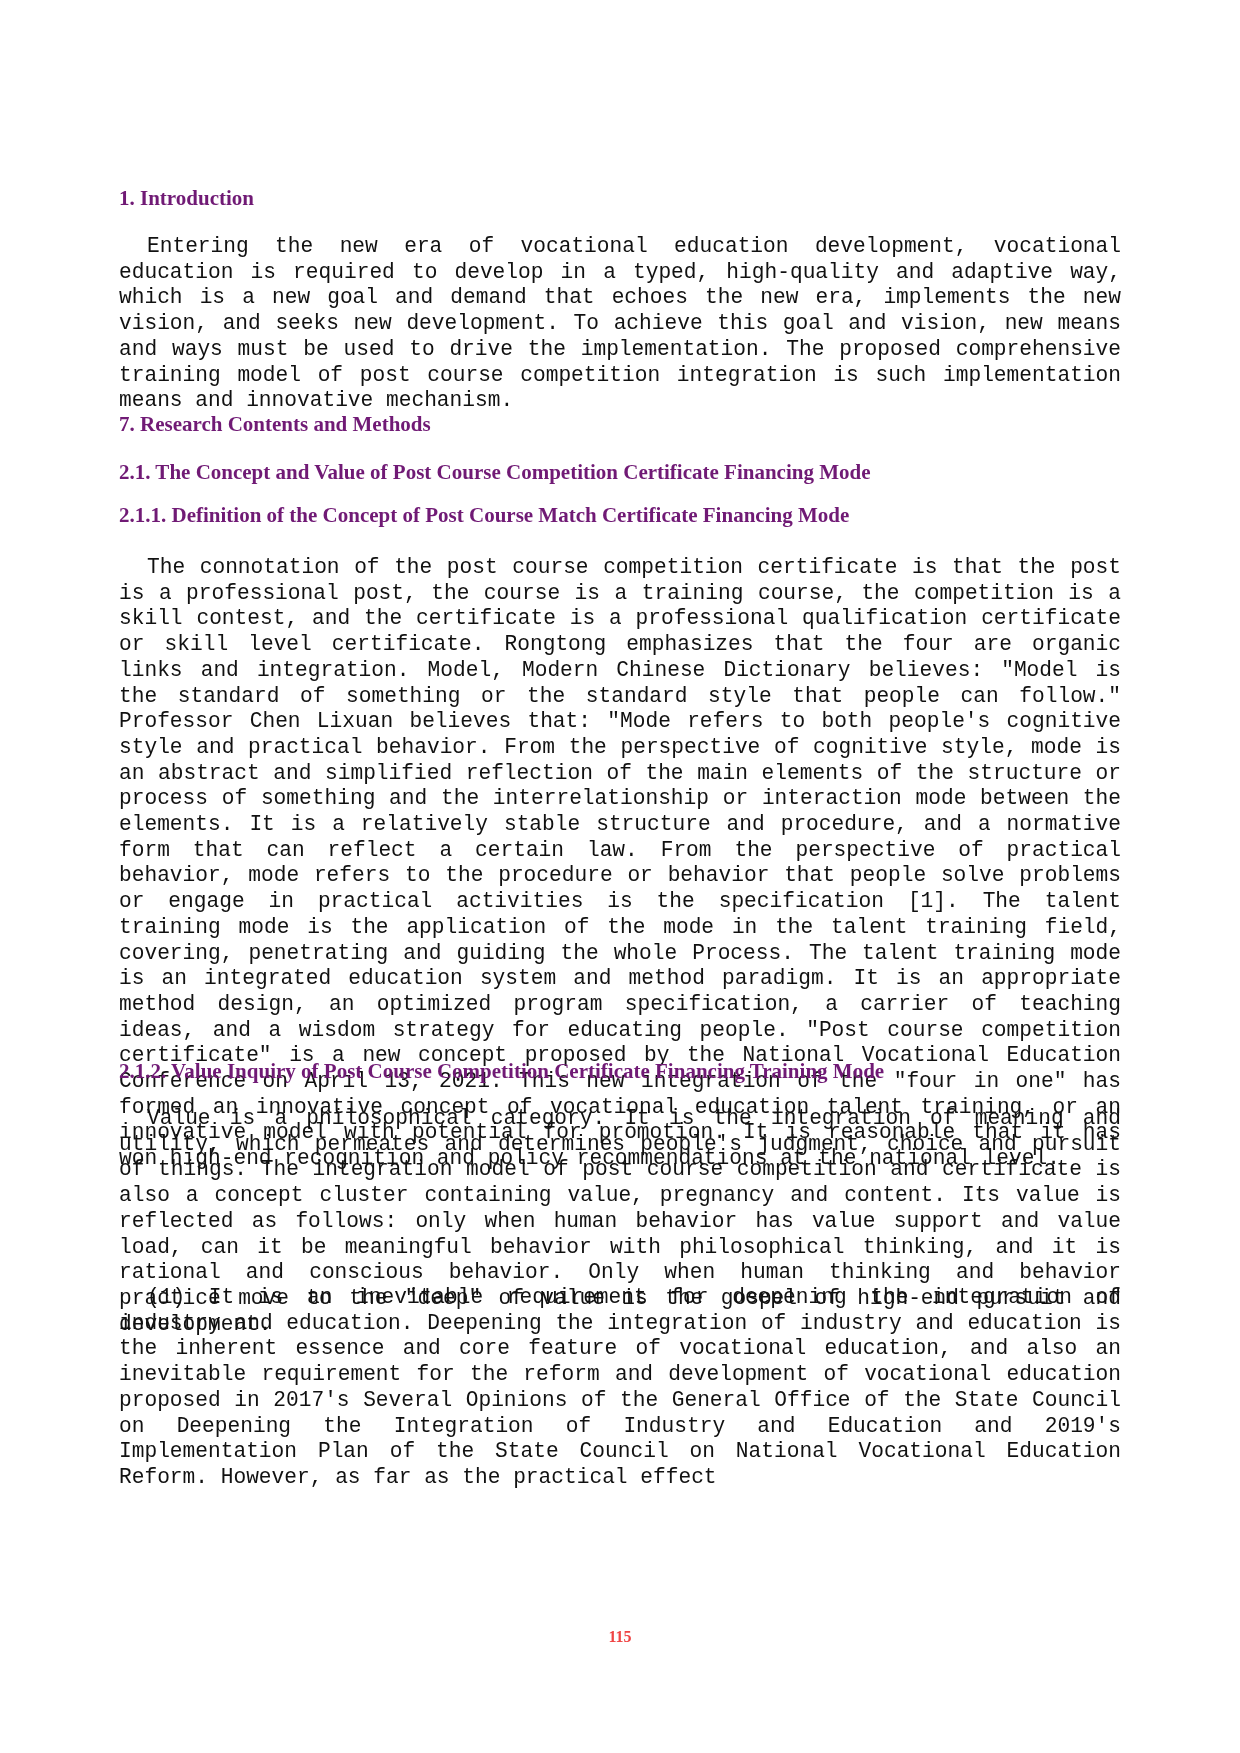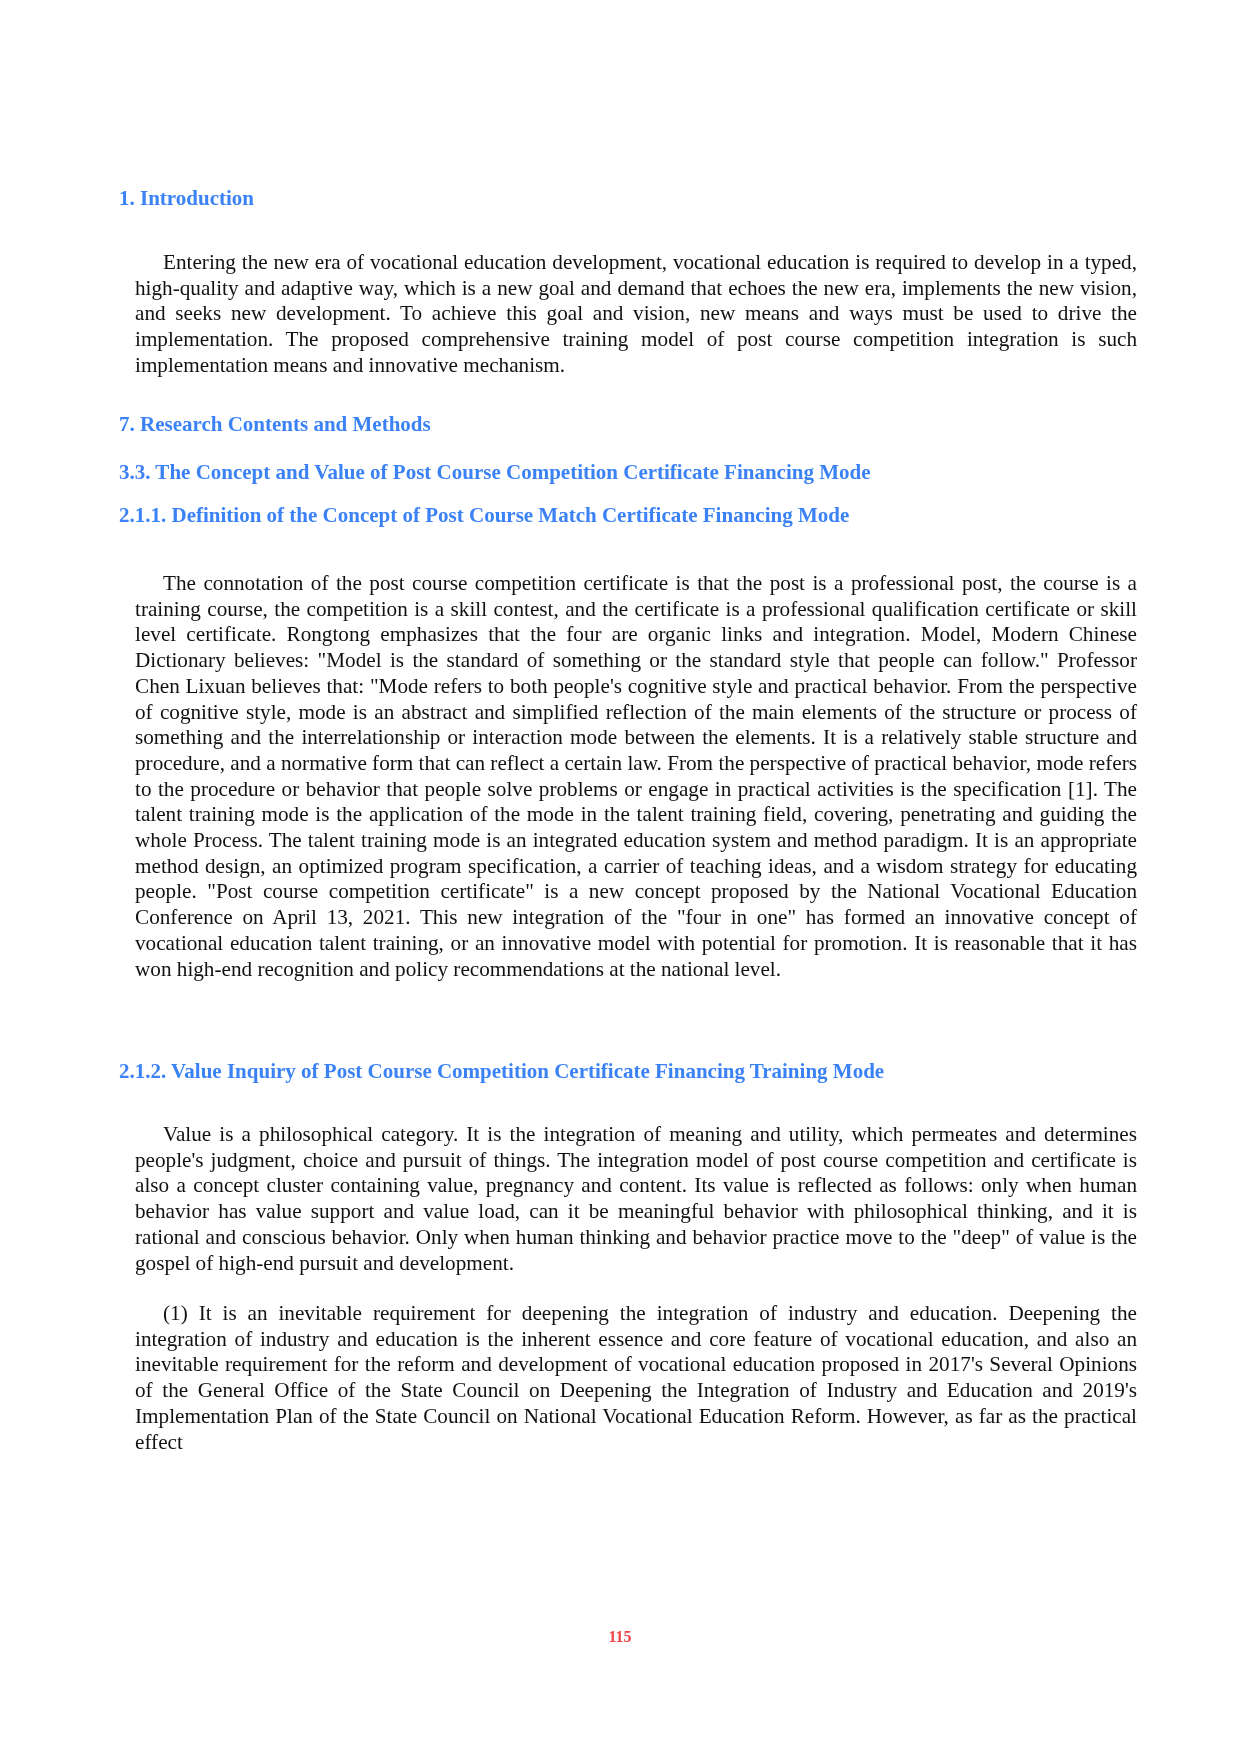--- a/index.html
+++ b/index.html
@@ -22,32 +22,33 @@
       width: 1002px;
     }
     .heading {
       position: absolute;
       left: 0;
       margin: 0;
       font-family: "Liberation Serif", "DejaVu Serif", serif;
       font-weight: bold;
       font-size: 21px;
       line-height: 26px;
-      color: #3b82f6;
+      color: #701a75;
       white-space: nowrap;
     }
     .para {
       position: absolute;
       left: 0;
       width: 1002px;
-      margin: 16px;
+      margin: 0;
       font-size: 21.2px;
       line-height: 25.7px;
       text-align: justify;
       text-align-last: left;
+      font-family: Liberation Mono, monospace;
     }
     .para .indent {
       display: inline-block;
       width: 28px;
     }
     .page-number {
       position: absolute;
       left: 0;
       width: 1240px;
       top: 1628px;
@@ -62,21 +63,21 @@
 <body>
 
 <div class="page">
 
   <h2 class="heading" style="top:185px;">1. Introduction</h2>
 
   <p class="para" style="top:234px;"><span class="indent"></span><span>Entering the new era of vocational education development, vocational education is required to develop in a typed, high-quality and adaptive way, which is a new goal and demand that echoes the new era, implements the new vision, and seeks new development. To achieve this goal and vision, new means and ways must be used to drive the implementation. The proposed comprehensive training model of post course competition integration is such implementation means and innovative mechanism.</span></p>
 
   <h2 class="heading" style="top:411px;">7. Research Contents and Methods</h2>
 
-  <h3 class="heading" style="top:459px;">3.3. The Concept and Value of Post Course Competition Certificate Financing Mode</h3>
+  <h3 class="heading" style="top:459px;">2.1. The Concept and Value of Post Course Competition Certificate Financing Mode</h3>
 
   <h4 class="heading" style="top:502px;">2.1.1. Definition of the Concept of Post Course Match Certificate Financing Mode</h4>
 
   <p class="para" style="top:555px;"><span class="indent"></span><span>The connotation of the post course competition certificate is that the post is a professional post, the course is a training course, the competition is a skill contest, and the certificate is a professional qualification certificate or skill level certificate. Rongtong emphasizes that the four are organic links and integration. Model, Modern Chinese Dictionary believes: "Model is the standard of something or the standard style that people can follow." Professor Chen Lixuan believes that: "Mode refers to both people's cognitive style and practical behavior. From the perspective of cognitive style, mode is an abstract and simplified reflection of the main elements of the structure or process of something and the interrelationship or interaction mode between the elements. It is a relatively stable structure and procedure, and a normative form that can reflect a certain law. From the perspective of practical behavior, mode refers to the procedure or behavior that people solve problems or engage in practical activities is the specification [1]. The talent training mode is the application of the mode in the talent training field, covering, penetrating and guiding the whole Process. The talent training mode is an integrated education system and method paradigm. It is an appropriate method design, an optimized program specification, a carrier of teaching ideas, and a wisdom strategy for educating people. "Post course competition certificate" is a new concept proposed by the National Vocational Education Conference on April 13, 2021. This new integration of the "four in one" has formed an innovative concept of vocational education talent training, or an innovative model with potential for promotion. It is reasonable that it has won high-end recognition and policy recommendations at the national level.</span></p>
 
   <h4 class="heading" style="top:1058px;text-align:center;">2.1.2. Value Inquiry of Post Course Competition Certificate Financing Training Mode</h4>
 
   <p class="para" style="top:1106px;"><span class="indent"></span><span>Value is a philosophical category. It is the integration of meaning and utility, which permeates and determines people's judgment, choice and pursuit of things. The integration model of post course competition and certificate is also a concept cluster containing value, pregnancy and content. Its value is reflected as follows: only when human behavior has value support and value load, can it be meaningful behavior with philosophical thinking, and it is rational and conscious behavior. Only when human thinking and behavior practice move to the "deep" of value is the gospel of high-end pursuit and development.</span></p>
 
   <p class="para" style="top:1285px;"><span class="indent"></span><span>(1) It is an inevitable requirement for deepening the integration of industry and education. Deepening the integration of industry and education is the inherent essence and core feature of vocational education, and also an inevitable requirement for the reform and development of vocational education proposed in 2017's Several Opinions of the General Office of the State Council on Deepening the Integration of Industry and Education and 2019's Implementation Plan of the State Council on National Vocational Education Reform. However, as far as the practical effect</span></p>

